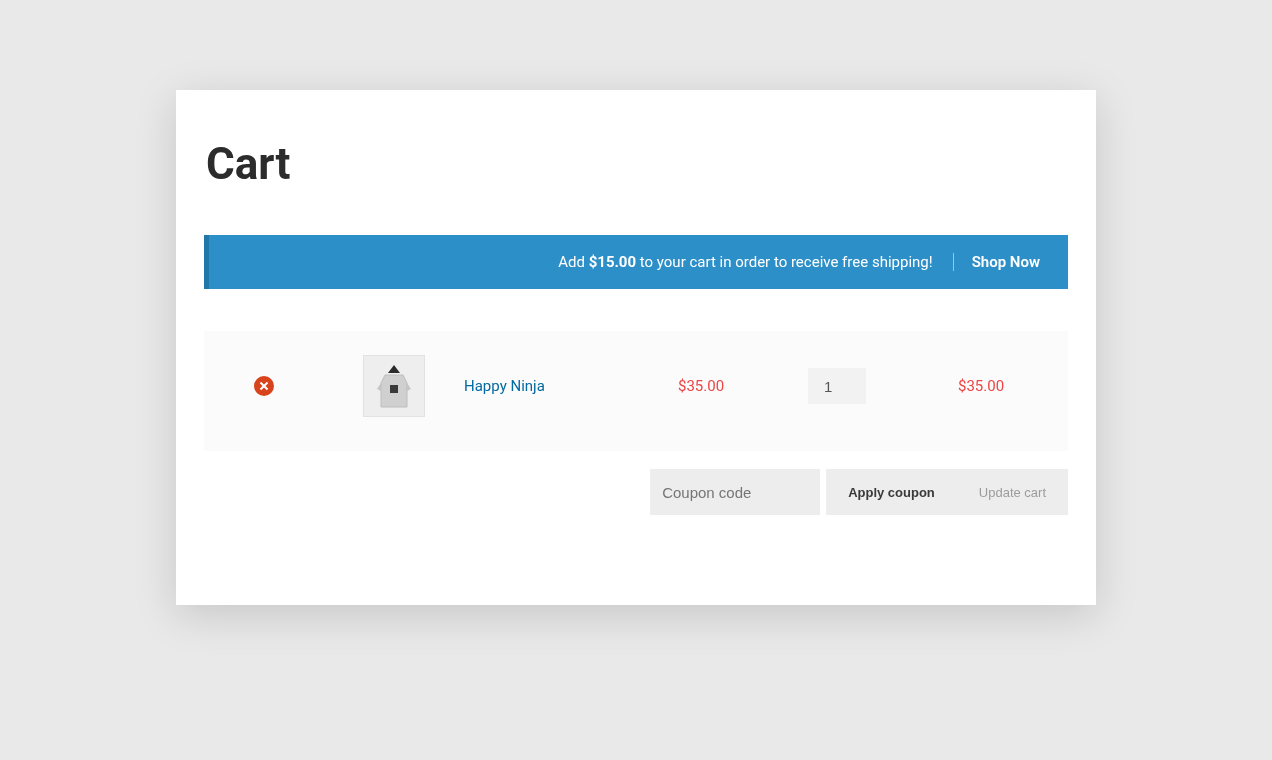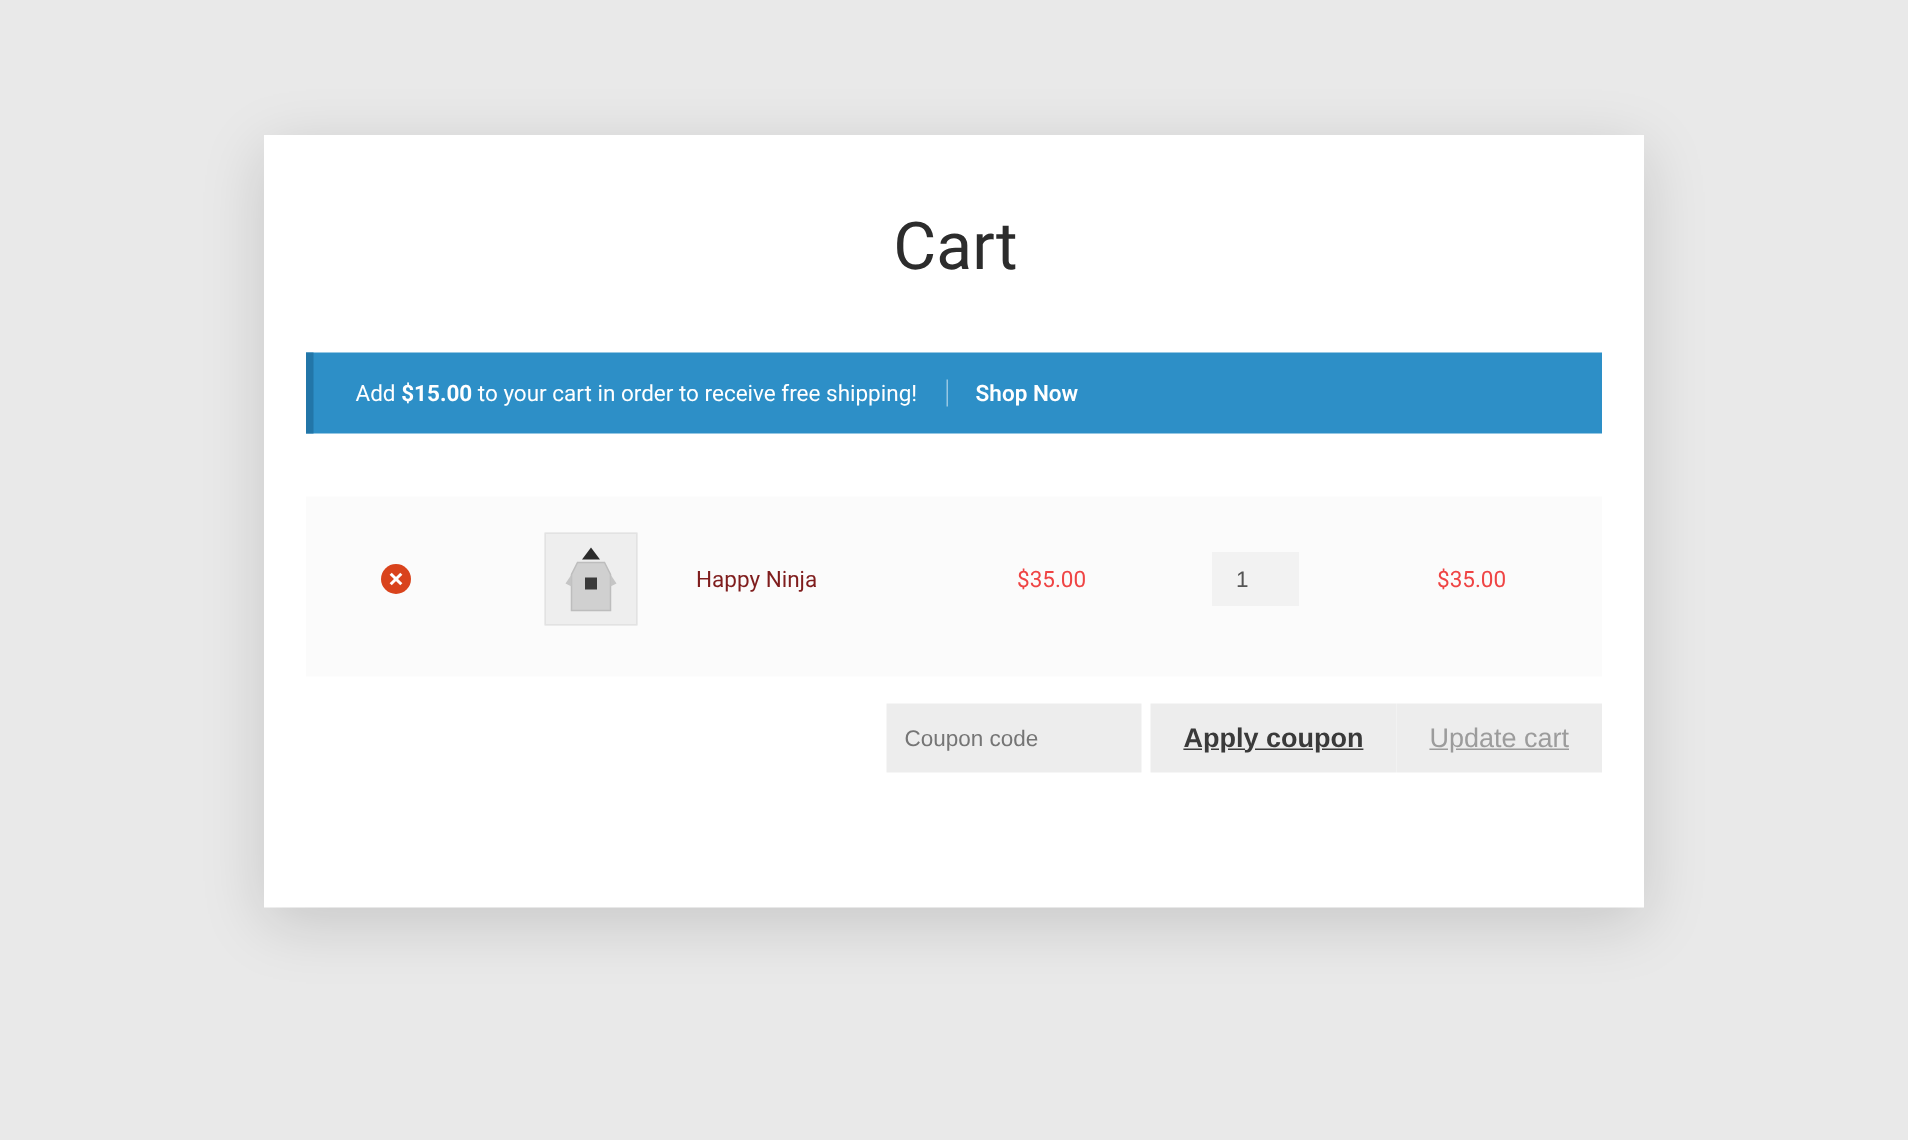--- a/index.html
+++ b/index.html
@@ -13,32 +13,31 @@
       padding-top: 90px;
     }
     .card {
       width: 920px;
       background: #fff;
       box-shadow: 0 10px 40px rgba(0,0,0,0.15);
       padding: 48px 28px 90px 28px;
     }
     h1 {
       font-size: 44px;
-      font-weight: 400;
+      font-weight: 700;
       color: #2c2c2c;
       margin-bottom: 45px;
       margin-left: 2px;
-      text-align: center;
     }
     .notice {
       background: #2d8fc7;
       color: #fff;
       display: flex;
       align-items: center;
-      justify-content: flex-start;
+      justify-content: flex-end;
       padding: 18px 28px;
       border-left: 5px solid #2276a8;
       margin-bottom: 42px;
       font-size: 15px;
     }
     .notice .msg strong { font-weight: 700; }
     .notice .shop-link {
       border-left: 1px solid rgba(255,255,255,0.5);
       padding-left: 18px;
       font-weight: 600;
@@ -74,40 +73,40 @@
     }
     .remove-icon::before { transform: translate(-50%,-50%) rotate(45deg); }
     .remove-icon::after  { transform: translate(-50%,-50%) rotate(-45deg); }
     .thumb-cell { display: flex; justify-content: center; }
     .thumb {
       width: 62px; height: 62px; background: #eee;
       border: 1px solid #e2e2e2; position: relative;
       display:flex; align-items:center; justify-content:center;
     }
     .thumb svg { width: 42px; height: 50px; }
-    .product-link { color: #7f1d1d; cursor: pointer; }
+    .product-link { color: #0369a1; cursor: pointer; }
     .price-cell, .total-cell { color: #ef4444; }
     .qty-input {
       width: 58px; height: 36px; background: #f2f2f2;
       border: none; text-align: left; padding-left: 16px;
       font-size: 15px; color: #555;
     }
     .actions {
       display: flex; justify-content: flex-end;
       margin-top: 18px;
     }
     .actions-left { display: flex; gap: 6px; }
     .coupon-input {
       width: 170px; height: 46px; background: #ededed;
       border: none; padding: 0 12px; font-size: 15px; color: #888;
     }
     .btn {
       height: 46px; background: #ededed; border: none;
-      padding: 0 22px; font-size: 18px; font-weight: 600;
-      color: #3a3a3a; cursor: pointer; text-decoration: underline;
+      padding: 0 22px; font-size: 13px; font-weight: 600;
+      color: #3a3a3a; cursor: pointer;
     }
     .btn.muted { color: #9c9c9c; font-weight: 400; }
   </style>
 </head>
 <body>
 
 <div class="card">
   <h1>Cart</h1>
 
   <div class="notice">

